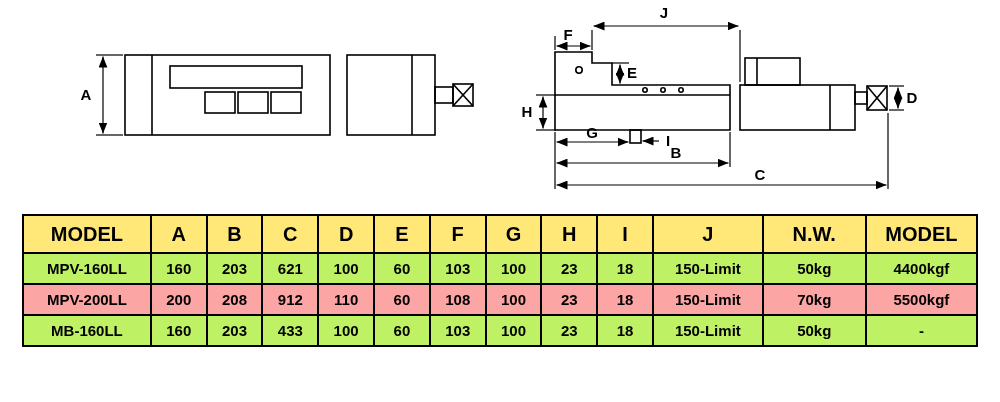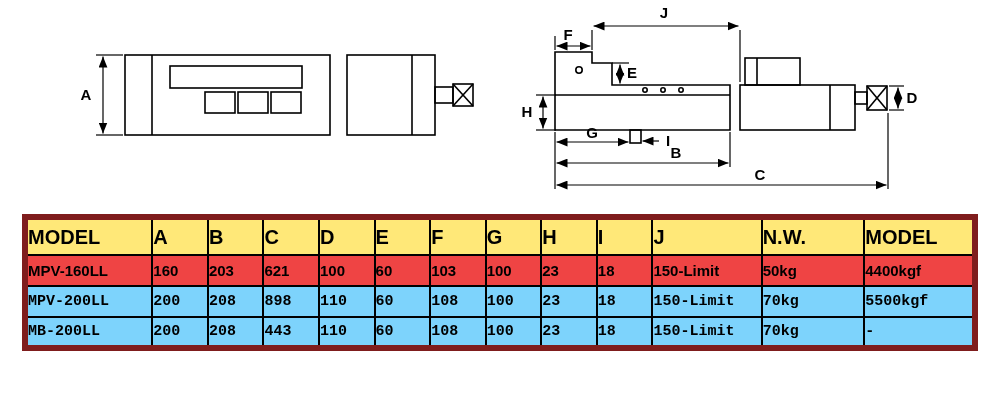--- a/index.html
+++ b/index.html
@@ -11,26 +11,26 @@
   }
   .diagram { display: block; }
   svg text {
     font-family: "Liberation Sans", sans-serif;
     font-size: 15px; font-weight: 700;
     fill: #000; text-anchor: middle;
   }
   .spec-table {
     width: 956px; margin: 6px 22px 0 22px;
     border-collapse: collapse; table-layout: fixed;
-    text-align: left; border: 6px solid #7f1d1d;
+    text-align: center; border: 1px solid #7f1d1d;
   }
   .spec-table th, .spec-table td { border: 2px solid #000; padding: 0; overflow: hidden; white-space: nowrap; }
   .spec-table th { background: #ffe878; font-size: 20px; font-weight: 700; height: 38px; }
-  .spec-table td { font-size: 15px; font-weight: 700; height: 31px; background: #ef4444; }
-  tr.alt td { background: #7dd3fc; font-family: Liberation Mono, monospace; }
+  .spec-table td { font-size: 15px; font-weight: 700; height: 31px; background: #bef264; }
+  tr.alt td { background: #fca5a5; }
 </style>
 </head>
 <body>
 
 <svg class="diagram" viewBox="0 0 1000 208" width="1000" height="208" aria-hidden="true">
   <defs>
     <marker id="arr" viewBox="0 0 10 8" refX="10" refY="4" markerWidth="11" markerHeight="9" orient="auto-start-reverse" markerUnits="userSpaceOnUse">
       <path d="M0,0 L10,4 L0,8 Z" fill="#000"></path>
     </marker>
   </defs>
@@ -188,40 +188,40 @@
       <td>23</td>
       <td>18</td>
       <td>150-Limit</td>
       <td>50kg</td>
       <td>4400kgf</td>
     </tr>
     <tr class="alt">
       <td>MPV-200LL</td>
       <td>200</td>
       <td>208</td>
-      <td>898</td>
+      <td>912</td>
       <td>110</td>
       <td>60</td>
       <td>108</td>
       <td>100</td>
       <td>23</td>
       <td>18</td>
       <td>150-Limit</td>
       <td>70kg</td>
       <td>5500kgf</td>
     </tr>
-    <tr class="alt">
-      <td>MB-200LL</td>
-      <td>200</td>
-      <td>208</td>
-      <td>443</td>
-      <td>110</td>
+    <tr>
+      <td>MB-160LL</td>
+      <td>160</td>
+      <td>203</td>
+      <td>433</td>
+      <td>100</td>
       <td>60</td>
-      <td>108</td>
+      <td>103</td>
       <td>100</td>
       <td>23</td>
       <td>18</td>
       <td>150-Limit</td>
-      <td>70kg</td>
+      <td>50kg</td>
       <td>-</td>
     </tr>
   </tbody>
 </table>
 
 </body></html>

